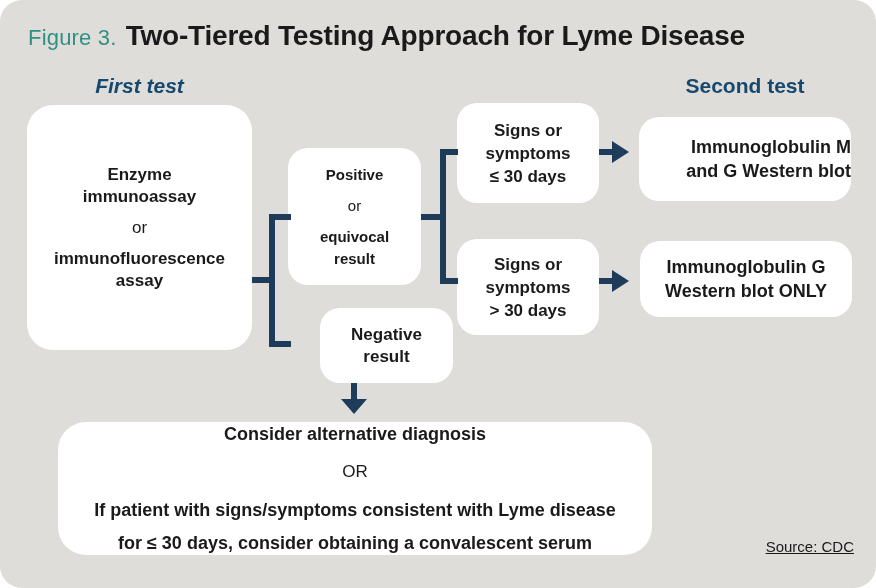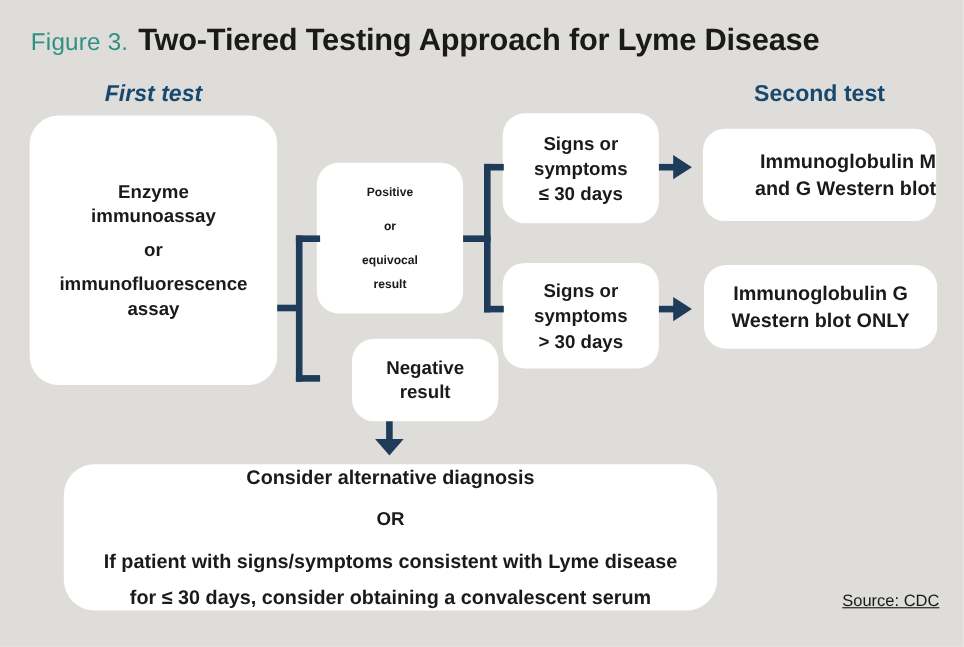--- a/index.html
+++ b/index.html
@@ -1,45 +1,45 @@
 <!DOCTYPE html>
 <html style="--teal: #2F9183; --navyhead: #17496F; --navy: #1E3C5A; --bg: #DEDDD9; --boxbg: #FFFFFF; --txt: #1A1A1A;"><head>
 <meta charset="utf-8">
 <style>
   html,body{margin:0;padding:0;}
   body{font-family:"Liberation Sans", sans-serif;}
   .canvas{
     position:relative;width:876px;height:588px;
-    background:var(--bg,#DEDDD9);overflow:hidden;
+    background:var(--bg,#DEDDD9);overflow:hidden;border-radius:22px;
     -webkit-font-smoothing:antialiased;
   }
   
   .title-row{position:absolute;left:28px;top:20px;display:flex;align-items:baseline;gap:9px;white-space:nowrap;}
   .fig-label{font-size:22px;font-weight:500;color:var(--teal,#2F9183);letter-spacing:.2px;}
   .fig-title{font-size:28px;font-weight:700;color:var(--txt,#1A1A1A);letter-spacing:-.2px;}
   
   .col-head{position:absolute;font-size:21px;font-weight:700;color:var(--navyhead,#17496F);text-align:center;}
   .col-head.first{left:27px;top:74px;width:225px;font-style:italic;}
   .col-head.second{left:639px;top:74px;width:212px;}
   
   .fbox{
     position:absolute;background:var(--boxbg,#FFFFFF);border-radius:20px;
     display:flex;flex-direction:column;align-items:center;justify-content:center;
     text-align:center;color:var(--txt,#1A1A1A);font-weight:700;
   }
   .fbox p{margin:0;}
   .b-enzyme{left:27px;top:105px;width:225px;height:245px;border-radius:26px;font-size:17px;line-height:22px;}
-  .b-positive{left:288px;top:148px;width:133px;height:137px;font-size:11px;line-height:22px;}
+  .b-positive{left:288px;top:148px;width:133px;height:137px;font-size:15px;line-height:22px;}
   .b-negative{left:288px;top:308px;width:133px;height:75px;font-size:17px;line-height:22px;margin-left:32px;}
   .b-signs1{left:457px;top:103px;width:142px;height:100px;font-size:17px;line-height:23px;}
   .b-signs2{left:457px;top:239px;width:142px;height:96px;font-size:17px;line-height:23px;}
   .b-ig1{left:639px;top:117px;width:212px;height:84px;font-size:18px;line-height:24px;align-items:flex-end;}
   .b-ig2{left:640px;top:241px;width:212px;height:76px;font-size:18px;line-height:24px;justify-content:center;}
   .b-bottom{left:58px;top:422px;width:594px;height:133px;border-radius:28px;font-size:18px;line-height:24px;justify-content:space-between;}
-  .conj{font-weight:700;margin:9px 0 !important;}
+  .conj{font-weight:400;margin:9px 0 !important;}
   .b-bottom .conj{font-size:17px;margin:5px 0 !important;}
   
   .line{position:absolute;background:var(--navy,#1E3C5A);}
   .l-feed{left:252px;top:277px;width:20px;height:6px;}
   .l-lb-v{left:269px;top:214px;width:6px;height:133px;}
   .l-lb-t{left:269px;top:214px;width:22px;height:6px;}
   .l-lb-b{left:269px;top:341px;width:22px;height:6px;}
   .l-pos-out{left:421px;top:214px;width:25px;height:6px;}
   .l-rb-v{left:440px;top:149px;width:6px;height:135px;}
   .l-rb-t{left:440px;top:149px;width:18px;height:6px;}

